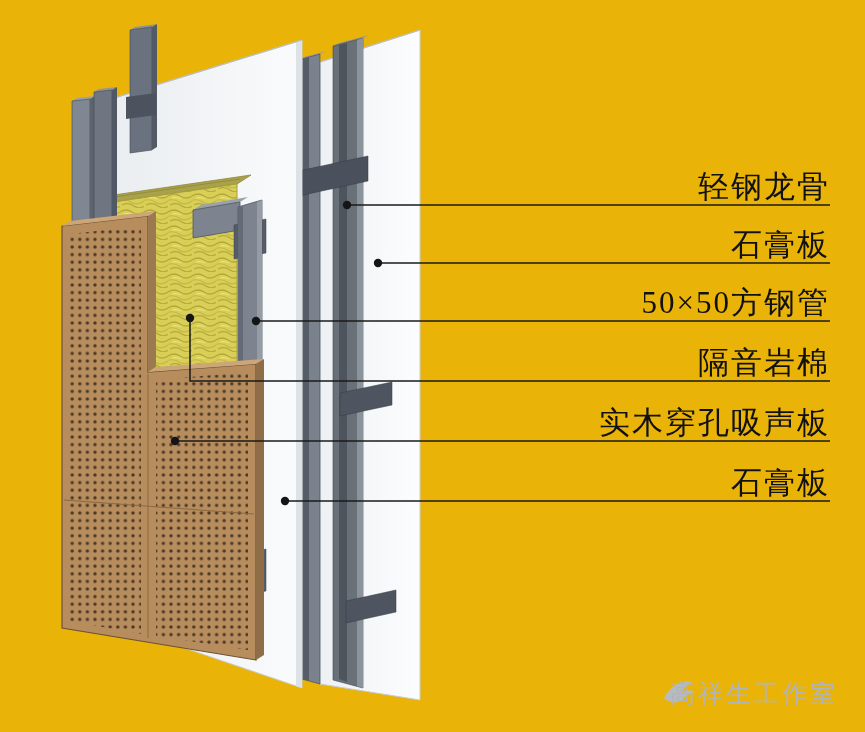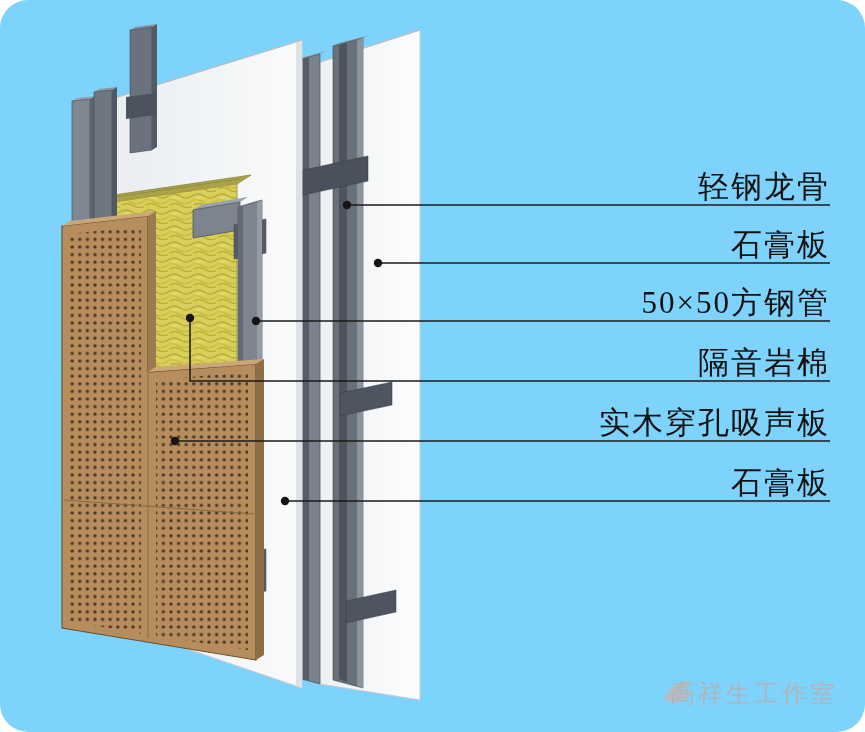--- a/index.html
+++ b/index.html
@@ -1,22 +1,21 @@
 <!DOCTYPE html>
 <html><head>
 <meta charset="utf-8">
 <style>
   html,body{margin:0;padding:0;background:#ffffff;}
   .canvas{
     position:relative;
     width:865px;height:732px;
-    background:#7dd3fc;
+    background:#eab308;
     overflow:hidden;
     font-family:"Liberation Serif","DejaVu Serif",serif;
-    border-radius:28px;
   }
   svg{position:absolute;left:0;top:0;display:block;}
   .label-text{
     font-family:"Liberation Serif","DejaVu Serif",serif;
     font-size:31px;
     letter-spacing:2px;
     fill:#111111;
   }
   .watermark-text{
     font-family:"Liberation Serif","DejaVu Serif",serif;

